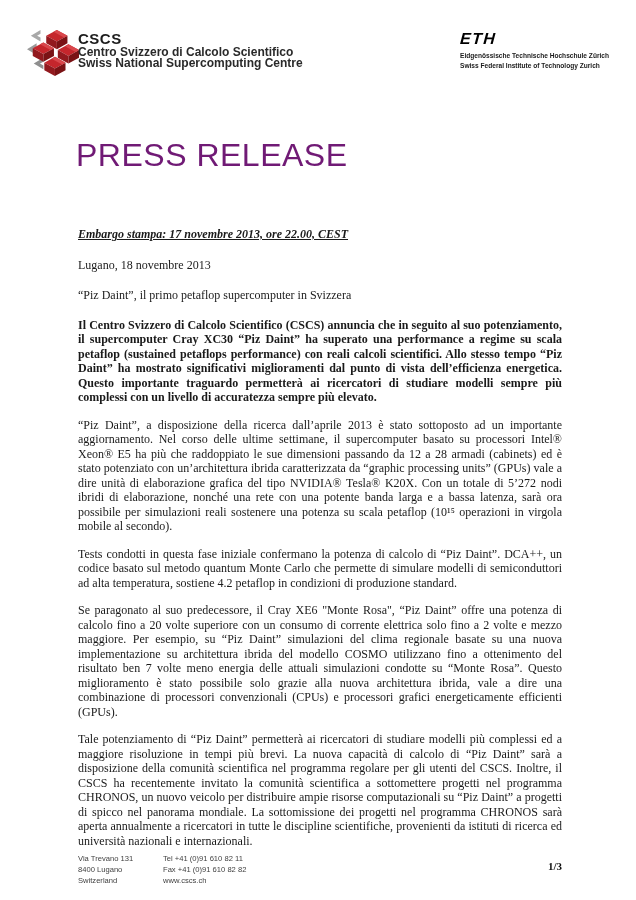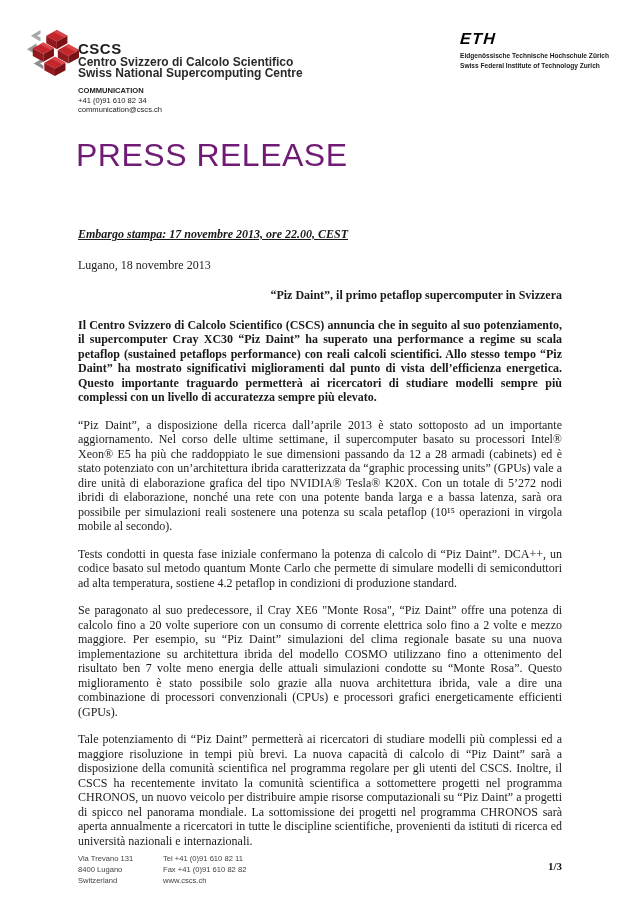--- a/index.html
+++ b/index.html
@@ -3,21 +3,21 @@
 <meta charset="utf-8">
 <style>
   html,body{margin:0;padding:0;}
   body{width:636px;height:900px;background:#ffffff;position:relative;
        font-family:"Liberation Serif", serif;color:#1a1a1a;overflow:hidden;}
   .page{position:absolute;inset:0;background:#ffffff;}
 
   
   .cscs-logo{position:absolute;left:27px;top:27px;width:52px;height:52px;}
   .cscs-text{position:absolute;left:78px;top:31px;font-family:"Liberation Sans",sans-serif;}
-  .cscs-name{font-size:15px;font-weight:bold;color:#1c1c1c;letter-spacing:.5px;line-height:16px;margin-top:10px;}
+  .cscs-name{font-size:15px;font-weight:bold;color:#1c1c1c;letter-spacing:.5px;line-height:16px;}
   .cscs-sub{font-size:12px;font-weight:bold;color:#2a2a2a;line-height:9.5px;margin-top:1px;}
 
   .eth-block{position:absolute;left:460px;top:30px;width:160px;
              font-family:"Liberation Sans",sans-serif;}
   .eth-name{font-size:16px;font-weight:800;font-style:italic;transform:skewX(-4deg);
             letter-spacing:1.5px;color:#000;line-height:16px;display:inline-block;}
   .eth-sub{font-size:6.6px;font-weight:bold;color:#1a1a1a;line-height:8.6px;margin-top:1px;}
   .eth-sub:first-of-type{margin-top:4px;}
 
   .comm-block{position:absolute;left:78px;top:86px;font-family:"Liberation Sans",sans-serif;
@@ -26,21 +26,21 @@
 
   
   .watermark{position:absolute;left:76px;top:137px;font-family:"Liberation Sans",sans-serif;
              font-size:32px;font-weight:400;letter-spacing:.5px;color:#701a75;}
 
   
   .content{position:absolute;left:78px;top:227px;width:484px;
            font-size:12px;line-height:14.5px;text-align:justify;}
   .embargo{font-weight:bold;font-style:italic;text-decoration:underline;margin:0 0 16px 0;text-align:left;}
   .dateline{margin:0 0 16px 0;text-align:left;}
-  .doc-title{font-weight:bold;margin:0 0 15px 0;text-align:right;}
+  .doc-title{font-weight:normal;margin:0 0 15px 0;text-align:left;}
   .lead{font-weight:bold;margin:0 0 13px 0;}
   .para{margin:0 0 13px 0;}
 
   
   .footer{position:absolute;left:78px;top:853px;width:484px;
           font-family:"Liberation Sans",sans-serif;font-size:7.6px;line-height:11px;color:#3f3f3f;}
   .footer-col{position:absolute;top:0;}
   .footer-address{left:0;}
   .footer-contact{left:77px;margin-left:8px;}
   .page-number{position:absolute;right:0;top:8px;font-family:"Liberation Serif",serif;
@@ -75,25 +75,20 @@
     <div class="cscs-sub">Centro Svizzero di Calcolo Scientifico</div>
     <div class="cscs-sub">Swiss National Supercomputing Centre</div>
   </div>
 
   <div class="eth-block">
     <span class="eth-name">ETH</span>
     <div class="eth-sub">Eidgenössische Technische Hochschule Zürich</div>
     <div class="eth-sub">Swiss Federal Institute of Technology Zurich</div>
   </div>
 
-  <div class="comm-block">
-    <div class="comm-head">COMMUNICATION</div>
-    <div>+41 (0)91 610 82 34</div>
-    <div>communication@cscs.ch</div>
-  </div>
 
   <div class="watermark">PRESS RELEASE</div>
 
   <div class="content">
     <p class="embargo">Embargo stampa: 17 novembre 2013, ore 22.00, CEST</p>
     <p class="dateline">Lugano, 18 novembre 2013</p>
     <p class="doc-title">“Piz Daint”, il primo petaflop supercomputer in Svizzera</p>
     <p class="lead">Il Centro Svizzero di Calcolo Scientifico (CSCS) annuncia che in seguito al suo potenziamento, il supercomputer Cray XC30 “Piz Daint” ha superato una performance a regime su scala petaflop (sustained petaflops performance) con reali calcoli scientifici. Allo stesso tempo “Piz Daint” ha mostrato significativi miglioramenti dal punto di vista dell’efficienza energetica. Questo importante traguardo permetterà ai ricercatori di studiare modelli sempre più complessi con un livello di accuratezza sempre più elevato.</p>
     <p class="para">“Piz Daint”, a disposizione della ricerca dall’aprile 2013 è stato sottoposto ad un importante aggiornamento. Nel corso delle ultime settimane, il supercomputer basato su processori Intel® Xeon® E5 ha più che raddoppiato le sue dimensioni passando da 12 a 28 armadi (cabinets) ed è stato potenziato con un’architettura ibrida caratterizzata da “graphic processing units” (GPUs) vale a dire unità di elaborazione grafica del tipo NVIDIA® Tesla® K20X. Con un totale di 5’272 nodi ibridi di elaborazione, nonché una rete con una potente banda larga e a bassa latenza, sarà ora possibile per simulazioni reali sostenere una potenza su scala petaflop (10¹⁵ operazioni in virgola mobile al secondo).</p>
     <p class="para">Tests condotti in questa fase iniziale confermano la potenza di calcolo di “Piz Daint”. DCA++, un codice basato sul metodo quantum Monte Carlo che permette di simulare modelli di semiconduttori ad alta temperatura, sostiene 4.2 petaflop in condizioni di produzione standard.</p>

